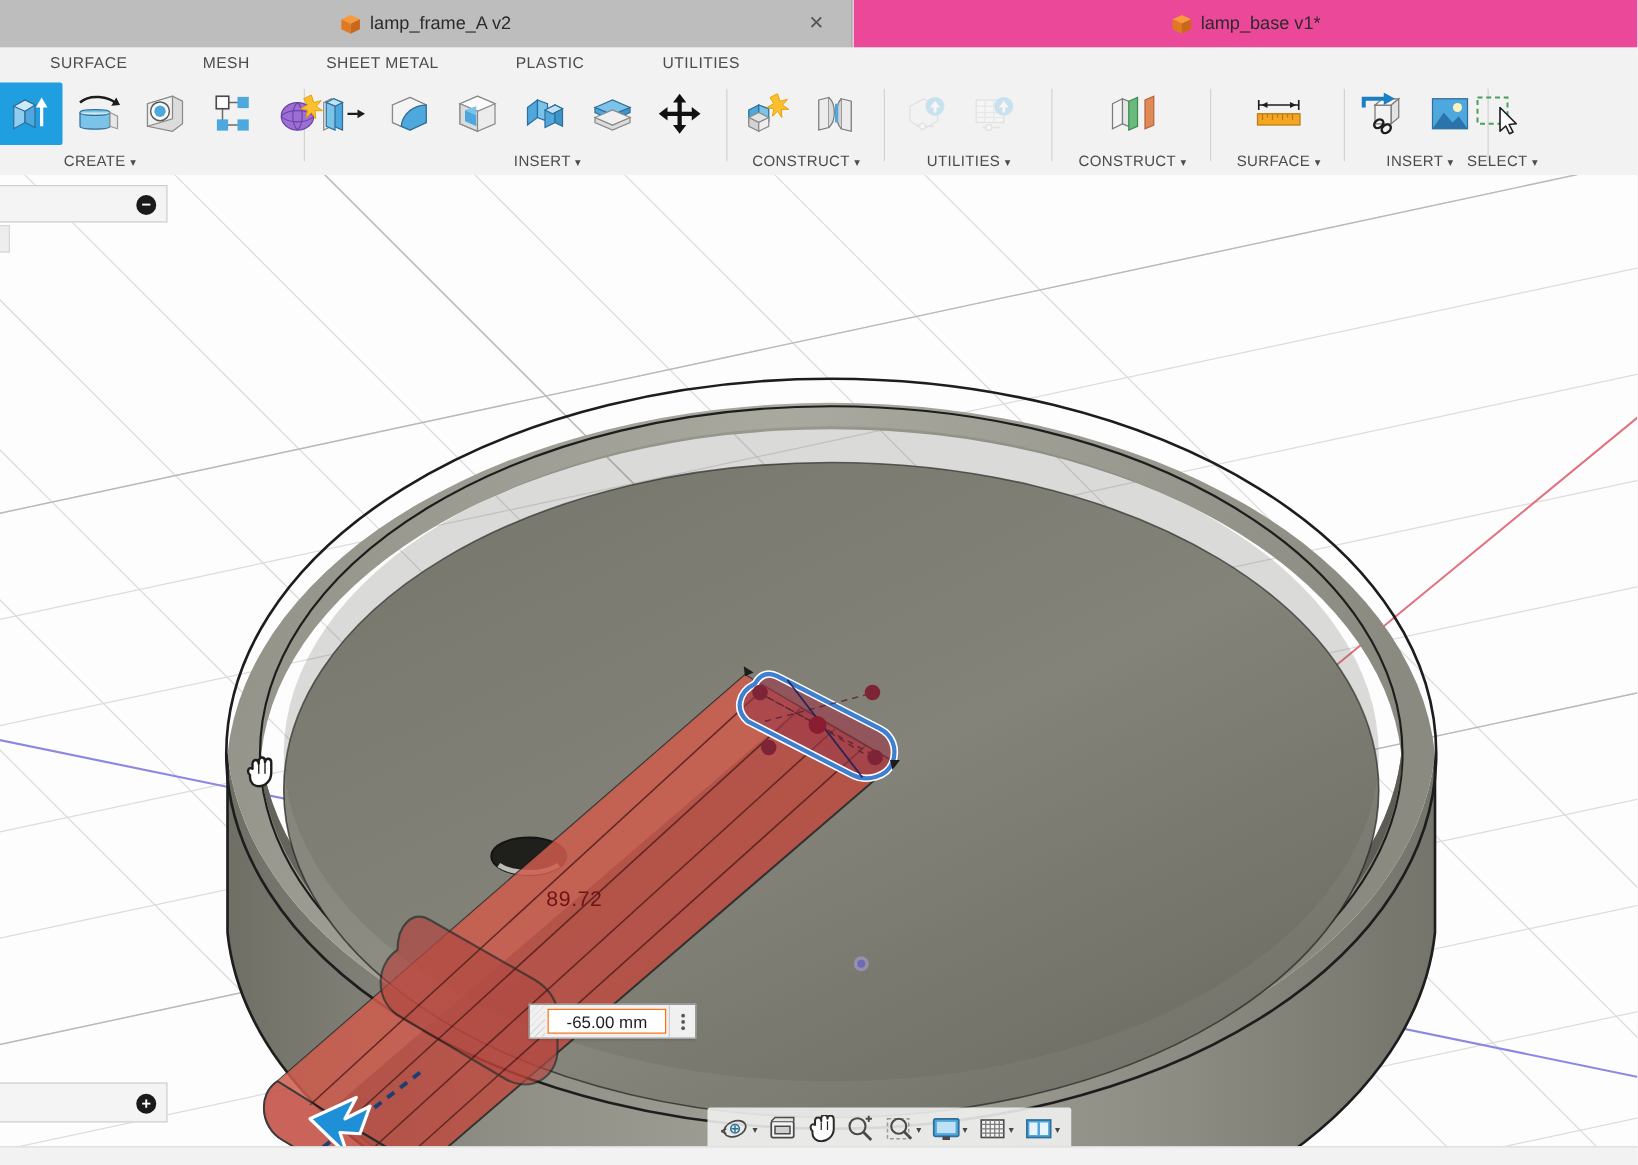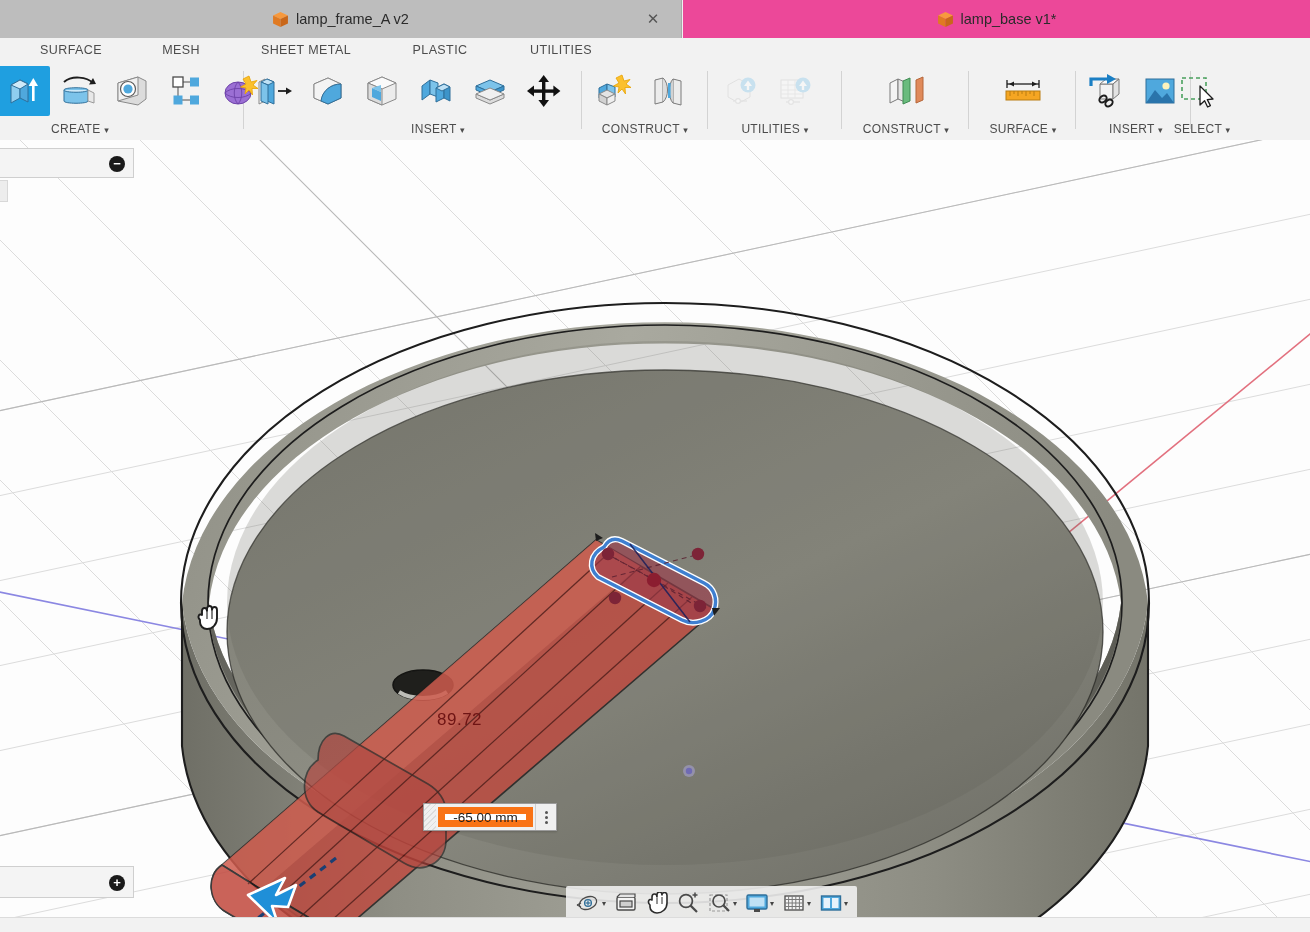--- a/index.html
+++ b/index.html
@@ -156,21 +156,21 @@
   .dim-grip {
     width: 12px; height: 100%;
     background: repeating-linear-gradient(
       135deg, #dcdcdc 0 1px, transparent 1px 4px);
     flex: 0 0 auto;
   }
   .dim-field {
     flex: 1 1 auto;
     height: 20px; margin: 0 2px;
     background: #fff;
-    border: 7px solid #f97316;
+    border: 1px solid #f97316;
     box-sizing: border-box;
     display: flex; align-items: center; justify-content: center;
     font-size: 13.5px; color: #1c1c1c;
   }
   .dim-menu {
     width: 20px; height: 100%;
     flex: 0 0 auto;
     display: flex; flex-direction: column;
     align-items: center; justify-content: center; gap: 2px;
     cursor: pointer;

